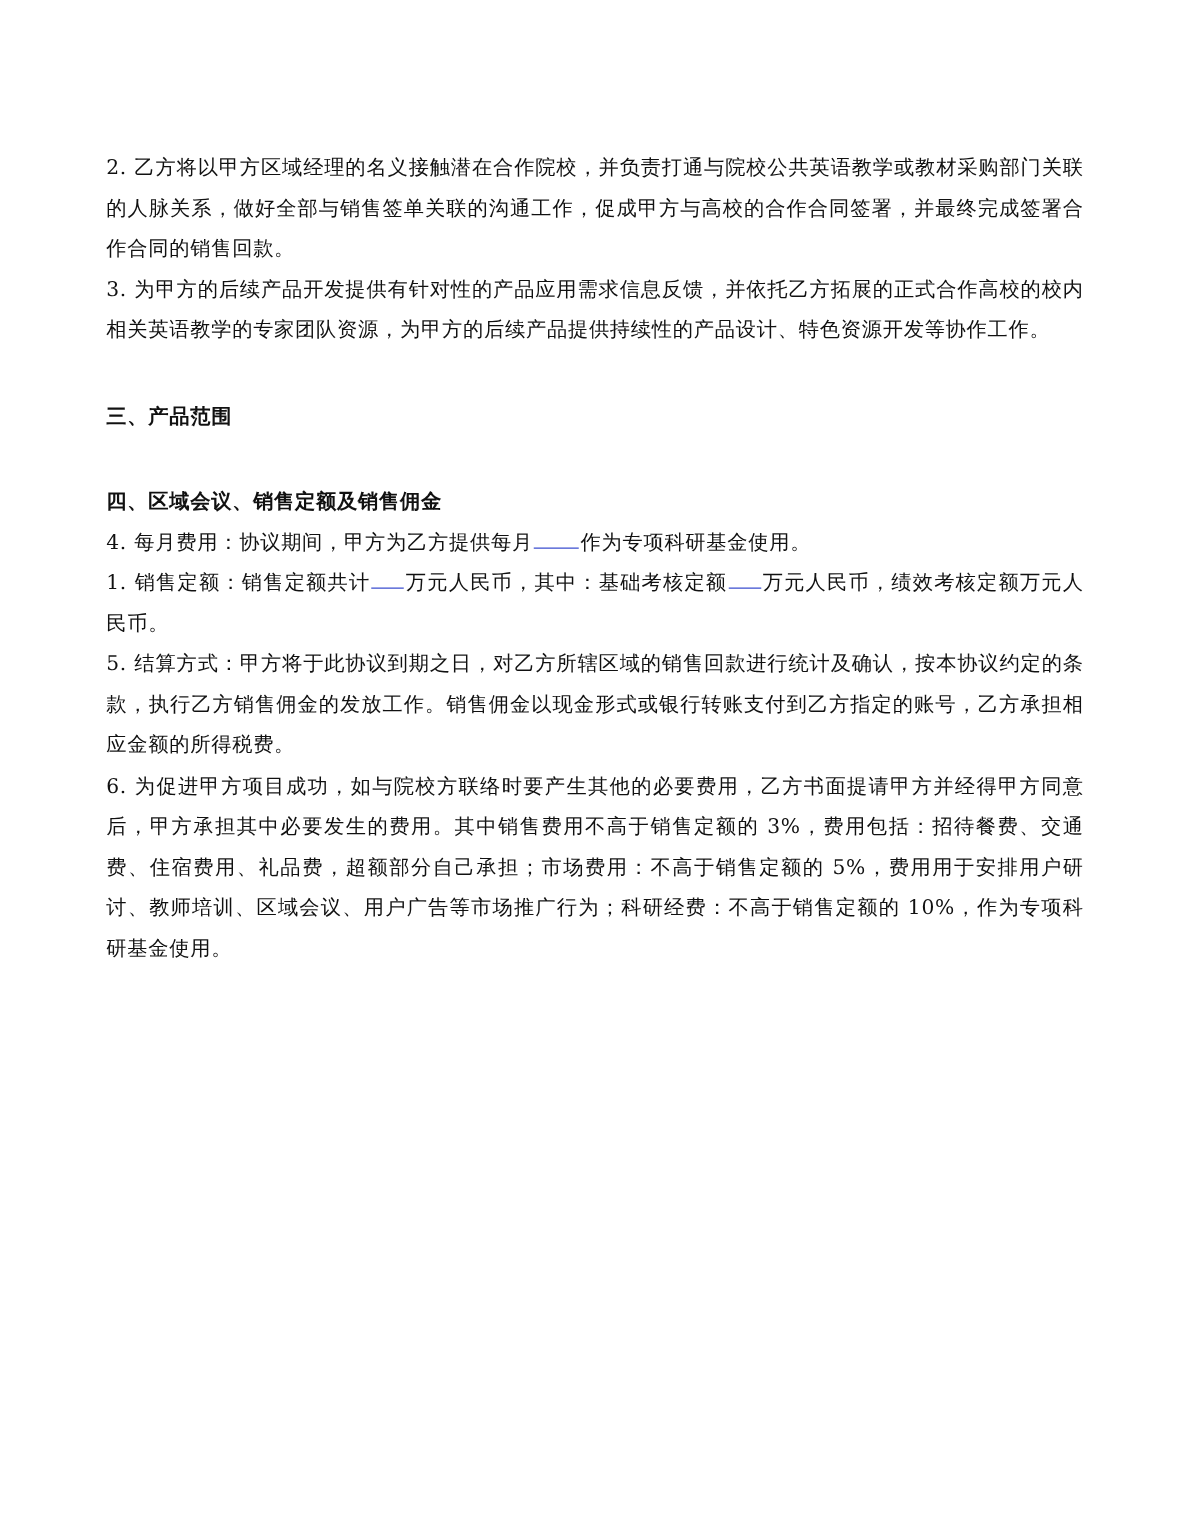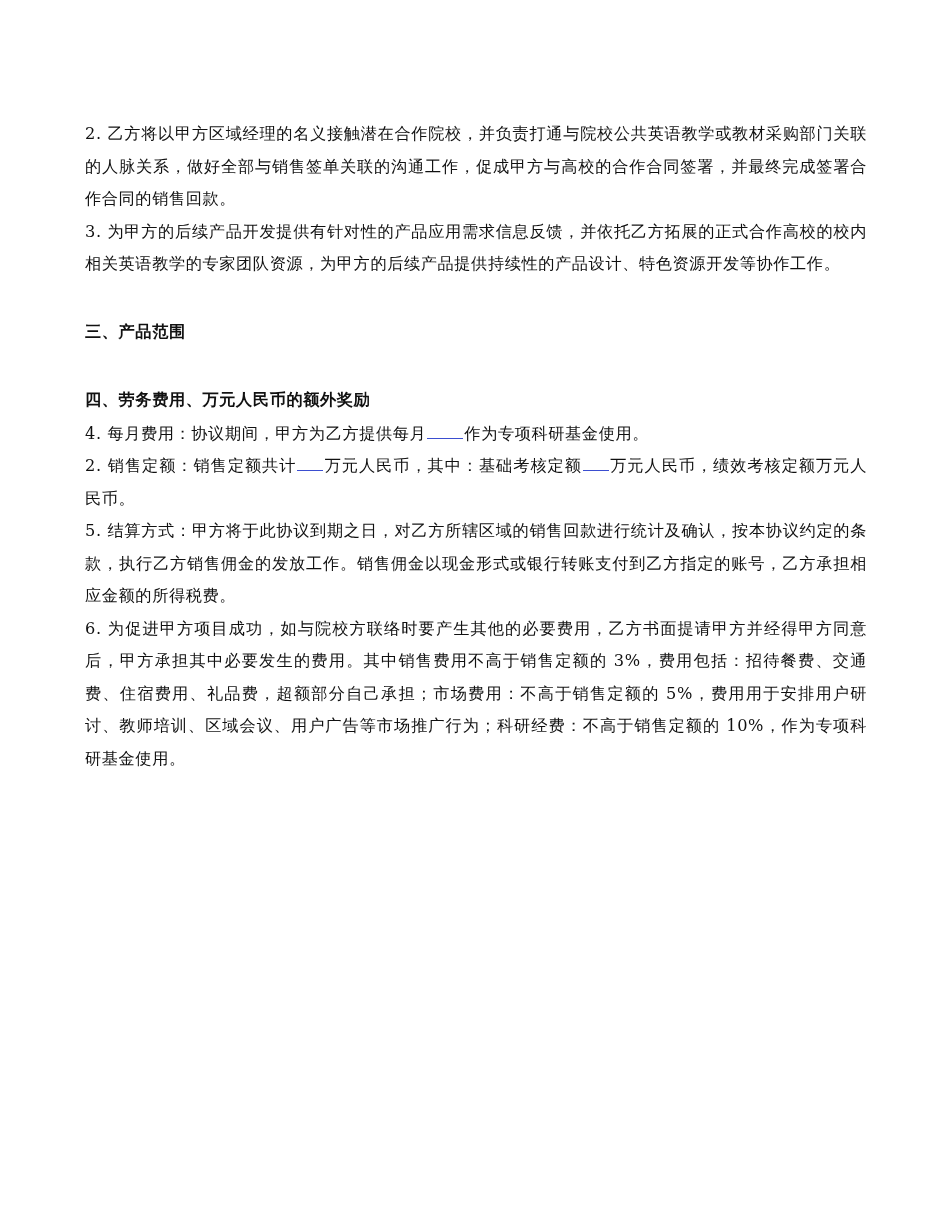--- a/index.html
+++ b/index.html
@@ -24,21 +24,21 @@
     p {
       margin: 0;
       font-size: 16.2px;
       line-height: 32.5px;
       letter-spacing: 0.6px;
       text-align: justify;
       text-justify: inter-character;
     }
     .heading {
       font-weight: bold;
-      font-family: Liberation Mono, monospace;
+      font-family: Liberation Serif, serif;
       font-size: 16.2px;
     }
     .gap2 { height: 36px; }
     .blue { color: #2b3fd6; }
     .blank {
       display: inline-block;
       border-bottom: 1.5px solid #3b4ed0;
       height: 18px;
       vertical-align: baseline;
       margin: 0 1px;
@@ -54,25 +54,25 @@
 
   <p>2. 乙方将以甲方区域经理的名义接触潜在合作院校，并负责打通与院校公共英语教学或教材采购部门关联的人脉关系，做好全部与销售签单关联的沟通工作，促成甲方与高校的合作合同签署，并最终完成签署合作合同的销售回款。</p>
   <p>3. 为甲方的后续产品开发提供有针对性的产品应用需求信息反馈，并依托乙方拓展的正式合作高校的校内相关英语教学的专家团队资源，为甲方的后续产品提供持续性的产品设计、特色资源开发等协作工作。</p>
 
   <div class="gap2"></div>
 
   <p class="heading">三、产品范围</p>
 
   <div class="gap2"></div>
 
-  <p class="heading">四、劳务费用、万元人民币的额外奖励</p>
+  <p class="heading">四、区域会议、销售定额及销售佣金</p>
 
   <p><span>4. 每月费用：协议期间，甲方为乙方提供每月</span><span class="blank w4"></span><span>作为专项科研基金使用。</span></p>
 
-  <p><span>2. 销售定额：销售定额共计</span><span class="blank w3"></span><span>万元人民币，其中：基础考核定额</span><span class="blank w3"></span><span>万元人民币，绩效考核定额万元人民币。</span></p>
+  <p><span>1. 销售定额：销售定额共计</span><span class="blank w3"></span><span>万元人民币，其中：基础考核定额</span><span class="blank w3"></span><span>万元人民币，绩效考核定额万元人民币。</span></p>
 
 
 
   <p>5. 结算方式：甲方将于此协议到期之日，对乙方所辖区域的销售回款进行统计及确认，按本协议约定的条款，执行乙方销售佣金的发放工作。销售佣金以现金形式或银行转账支付到乙方指定的账号，乙方承担相应金额的所得税费。</p>
 
   <p>6. 为促进甲方项目成功，如与院校方联络时要产生其他的必要费用，乙方书面提请甲方并经得甲方同意后，甲方承担其中必要发生的费用。其中销售费用不高于销售定额的 3%，费用包括：招待餐费、交通费、住宿费用、礼品费，超额部分自己承担；市场费用：不高于销售定额的 5%，费用用于安排用户研讨、教师培训、区域会议、用户广告等市场推广行为；科研经费：不高于销售定额的 10%，作为专项科研基金使用。</p>
 
 </div>
 
 </body></html>

